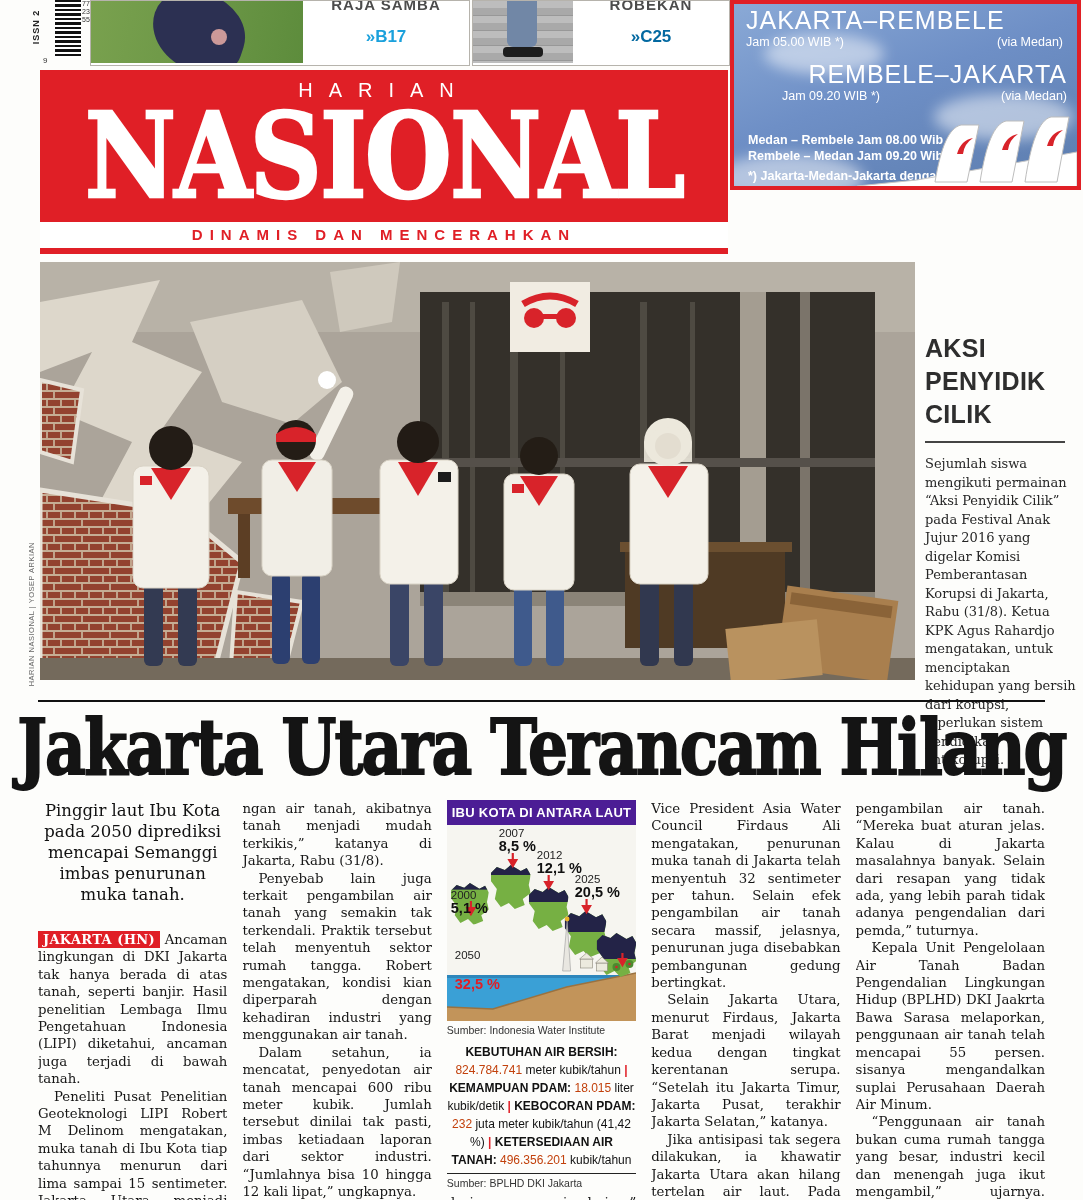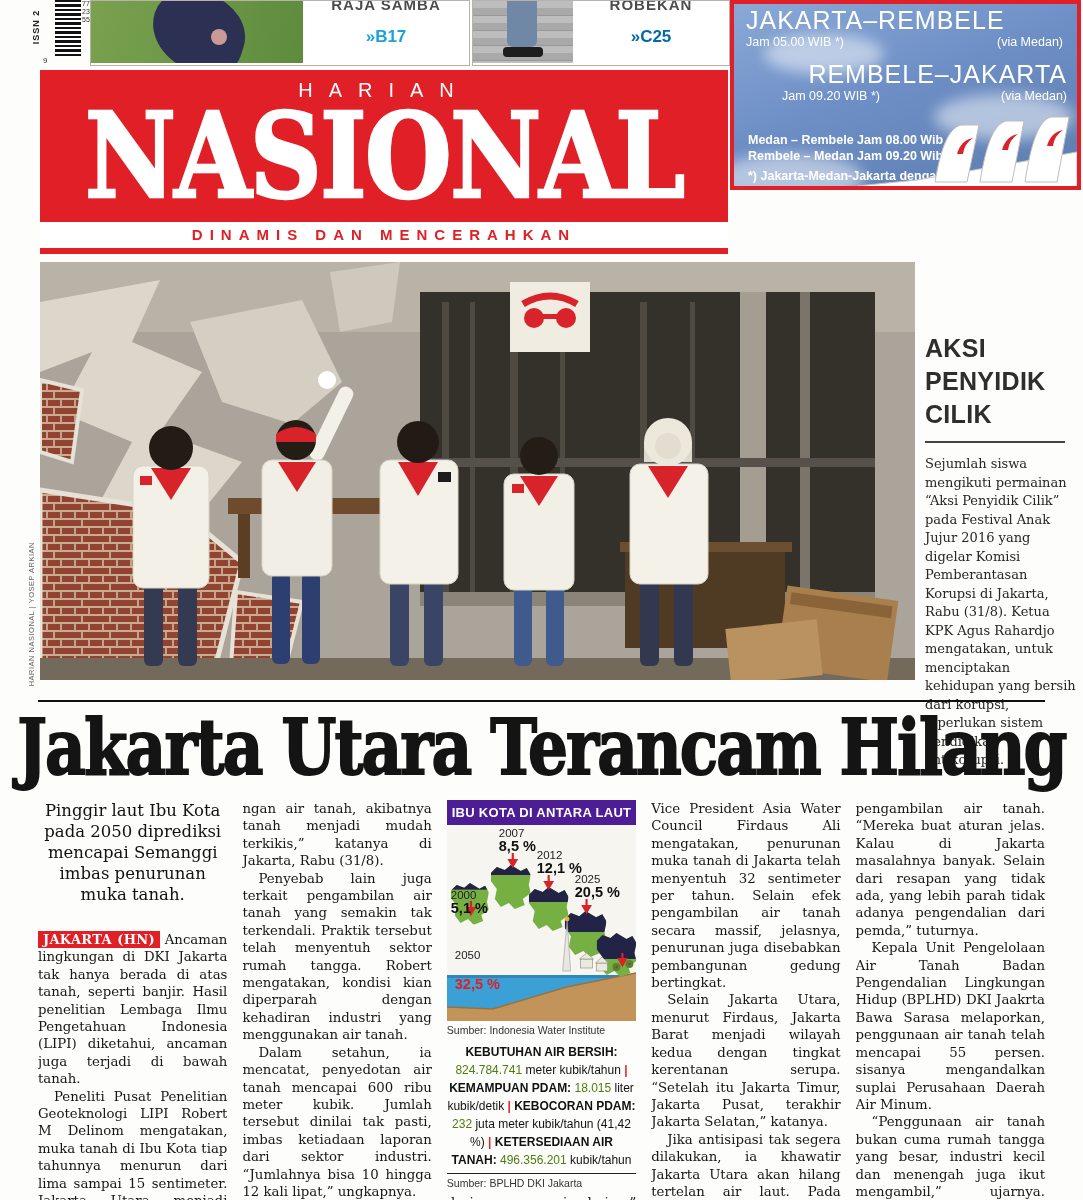--- a/index.html
+++ b/index.html
@@ -73,21 +73,21 @@
   
   .info-head{background:#4c1d95;color:#fff;font-weight:bold;font-size:13px;text-align:center;padding:5px 0;letter-spacing:.3px;}
   .info-chart{position:relative;height:196px;background:#f6f5f0;}
   .pt{position:absolute;line-height:1.05;}
   .pt .yr{font-size:11.5px;color:#222;}
   .pt .pc{font-size:14.5px;font-weight:bold;color:#111;}
   .pt .pc.red{color:#e01f26;margin-top:16px;}
   .info-src{font-size:10.5px;color:#333;text-align:left;padding:3px 2px 5px 0;}
   .info-stats{margin:2px 0 4px 0;font-size:12px;line-height:18px;text-align:center;color:#111;}
   .sl{font-weight:bold;}
-  .sv{color:#4d7c0f;}
+  .sv{color:#c2410c;}
   .sp{color:#e01f26;font-weight:bold;}
   .info-rule{border:none;border-top:1.5px solid #222;margin:2px 0 0 0;}
   .infocol .bp:first-of-type{margin-top:10px;}
 </style>
 </head>
 <body>
 
 <div id="page">
 
   <div class="issn">

